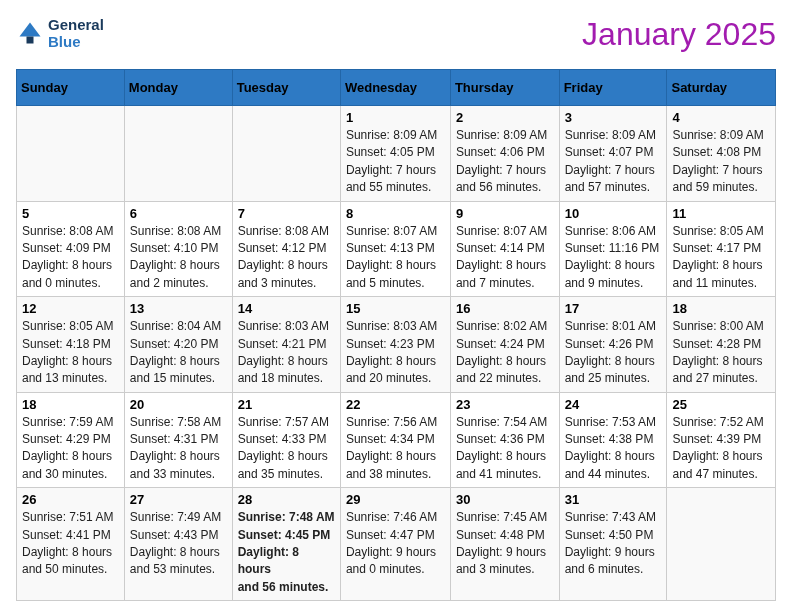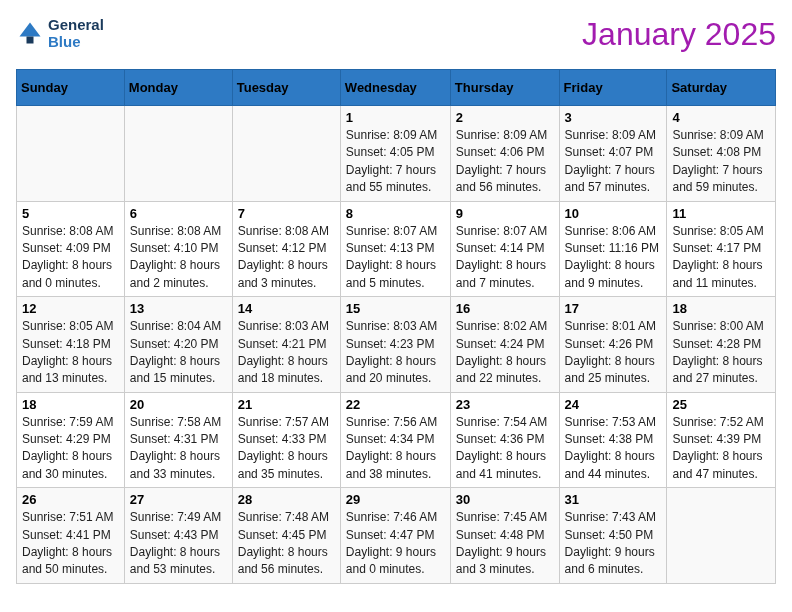--- a/index.html
+++ b/index.html
@@ -314,21 +314,21 @@
         </td>
         <td>
           <div class="day-number">27</div>
           <div class="day-info" style="white-space: pre-line;">Sunrise: 7:49 AM
 Sunset: 4:43 PM
 Daylight: 8 hours
 and 53 minutes.</div>
         </td>
         <td>
           <div class="day-number">28</div>
-          <div class="day-info" style="white-space: pre-line;">Sunrise: 7:48 AM
+          <div class="day-info" style="white-space: pre-line; font-weight: bold;">Sunrise: 7:48 AM
 Sunset: 4:45 PM
 Daylight: 8 hours
 and 56 minutes.</div>
         </td>
         <td>
           <div class="day-number">29</div>
           <div class="day-info" style="white-space: pre-line;">Sunrise: 7:46 AM
 Sunset: 4:47 PM
 Daylight: 9 hours
 and 0 minutes.</div>

